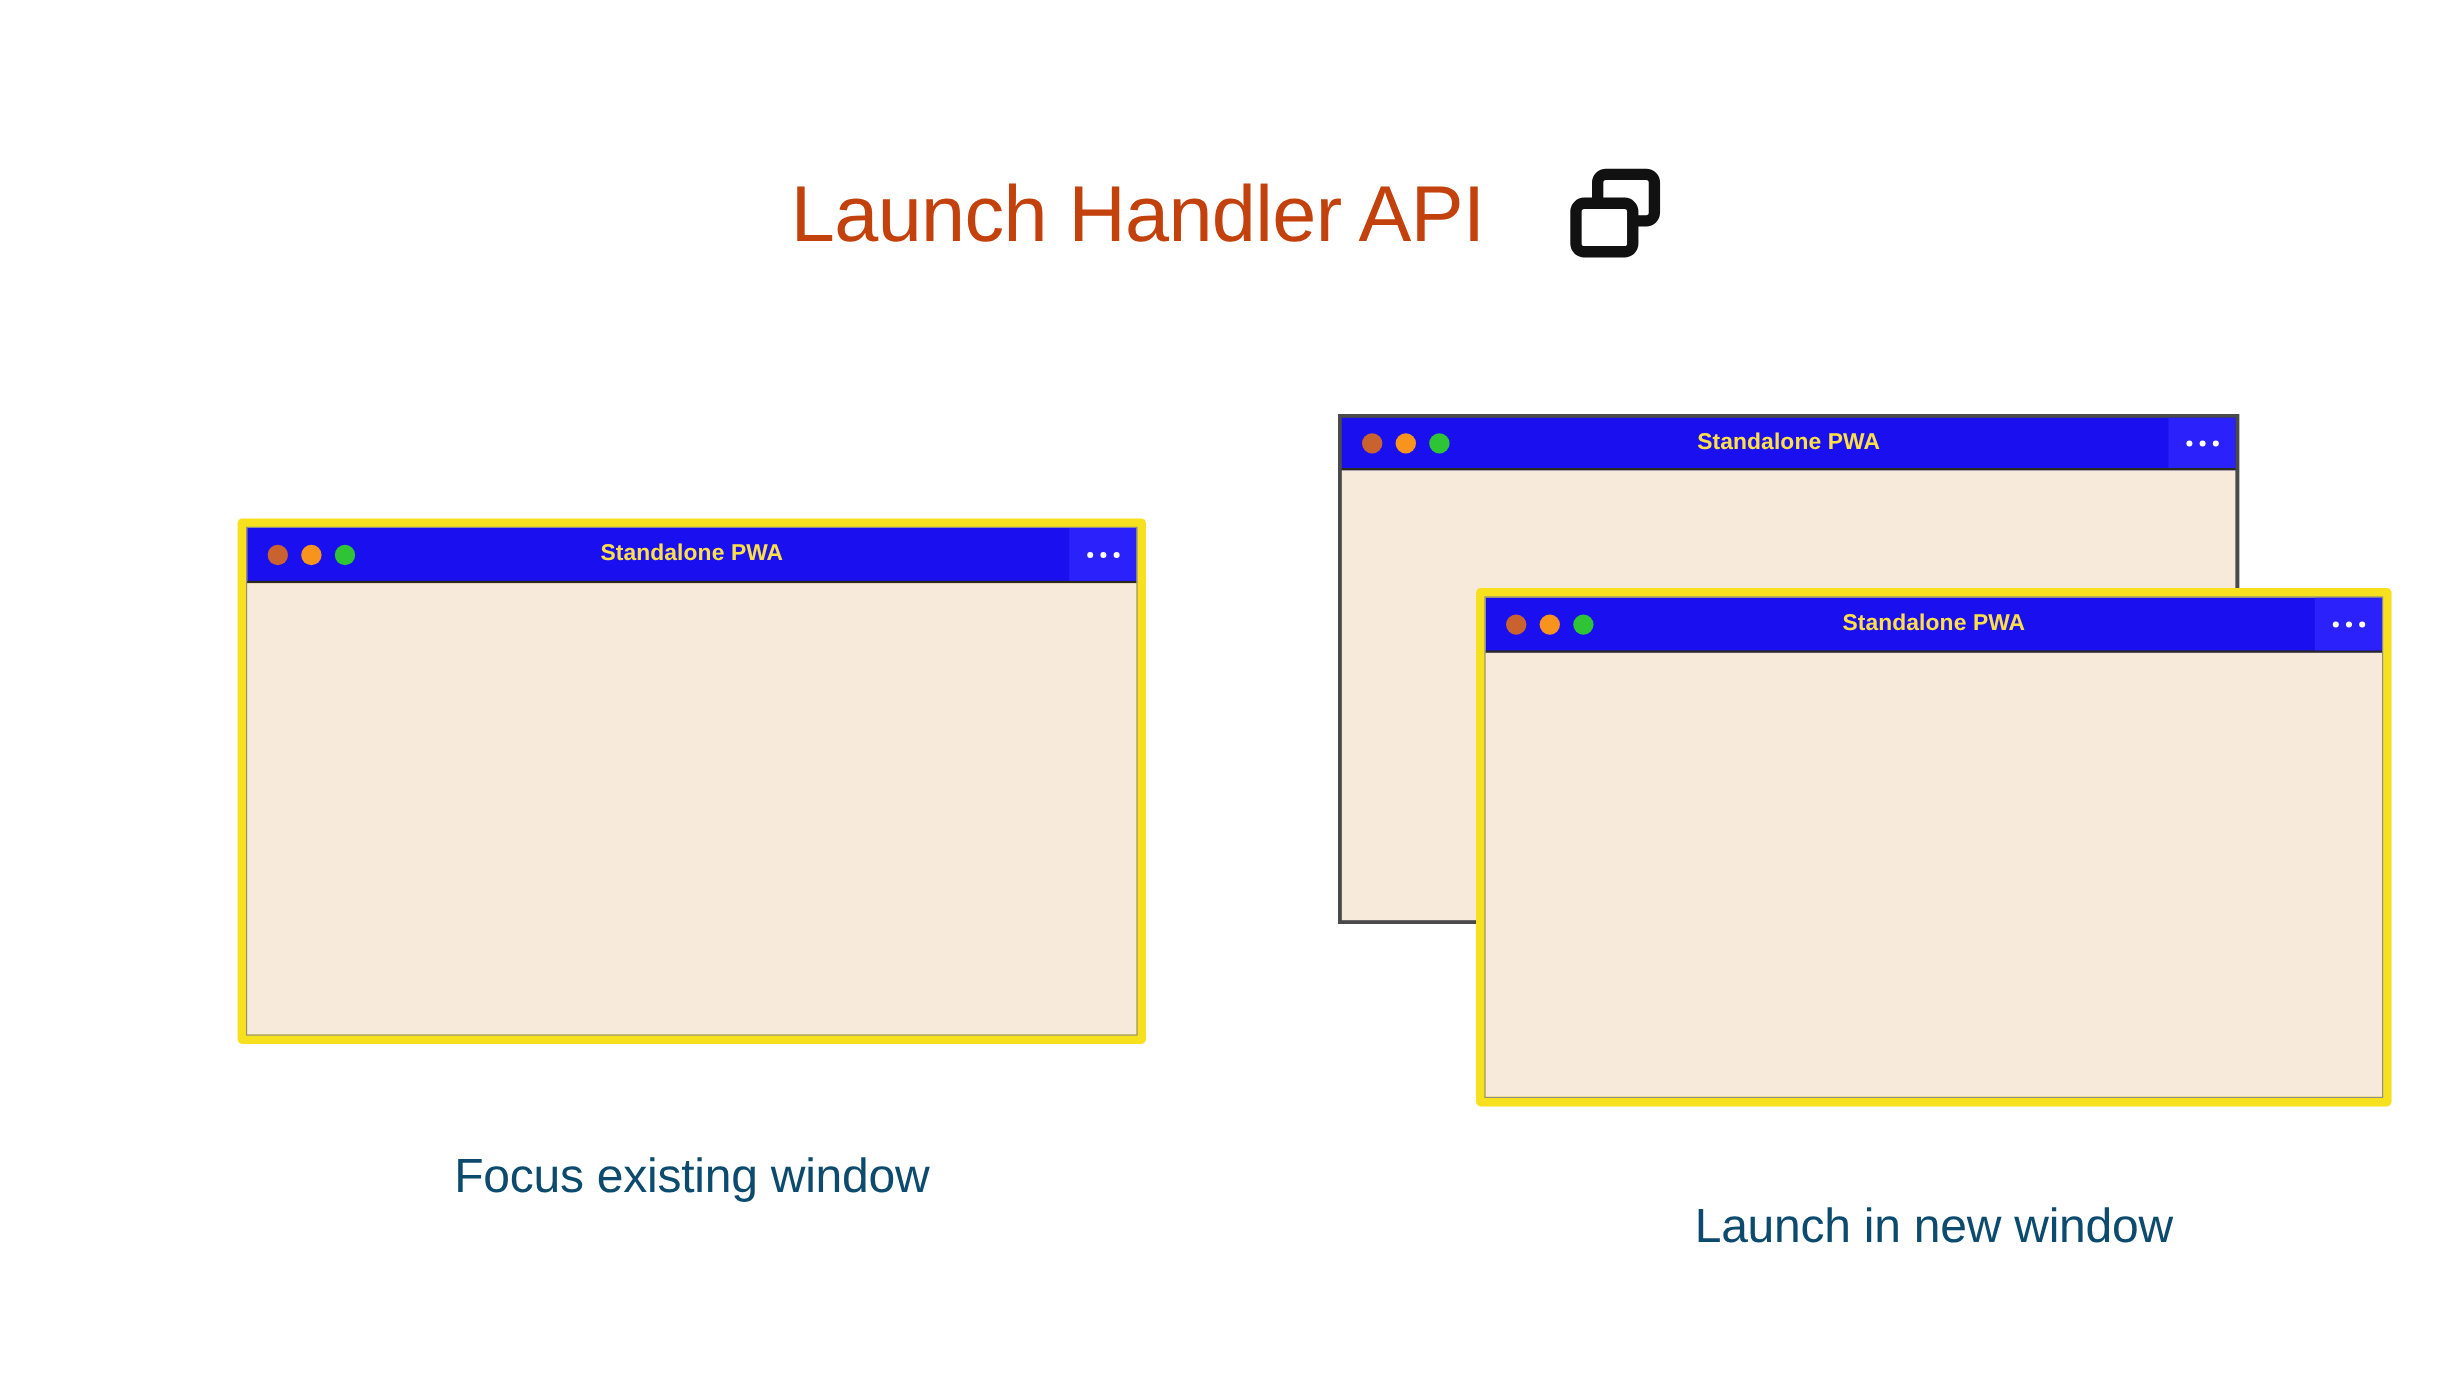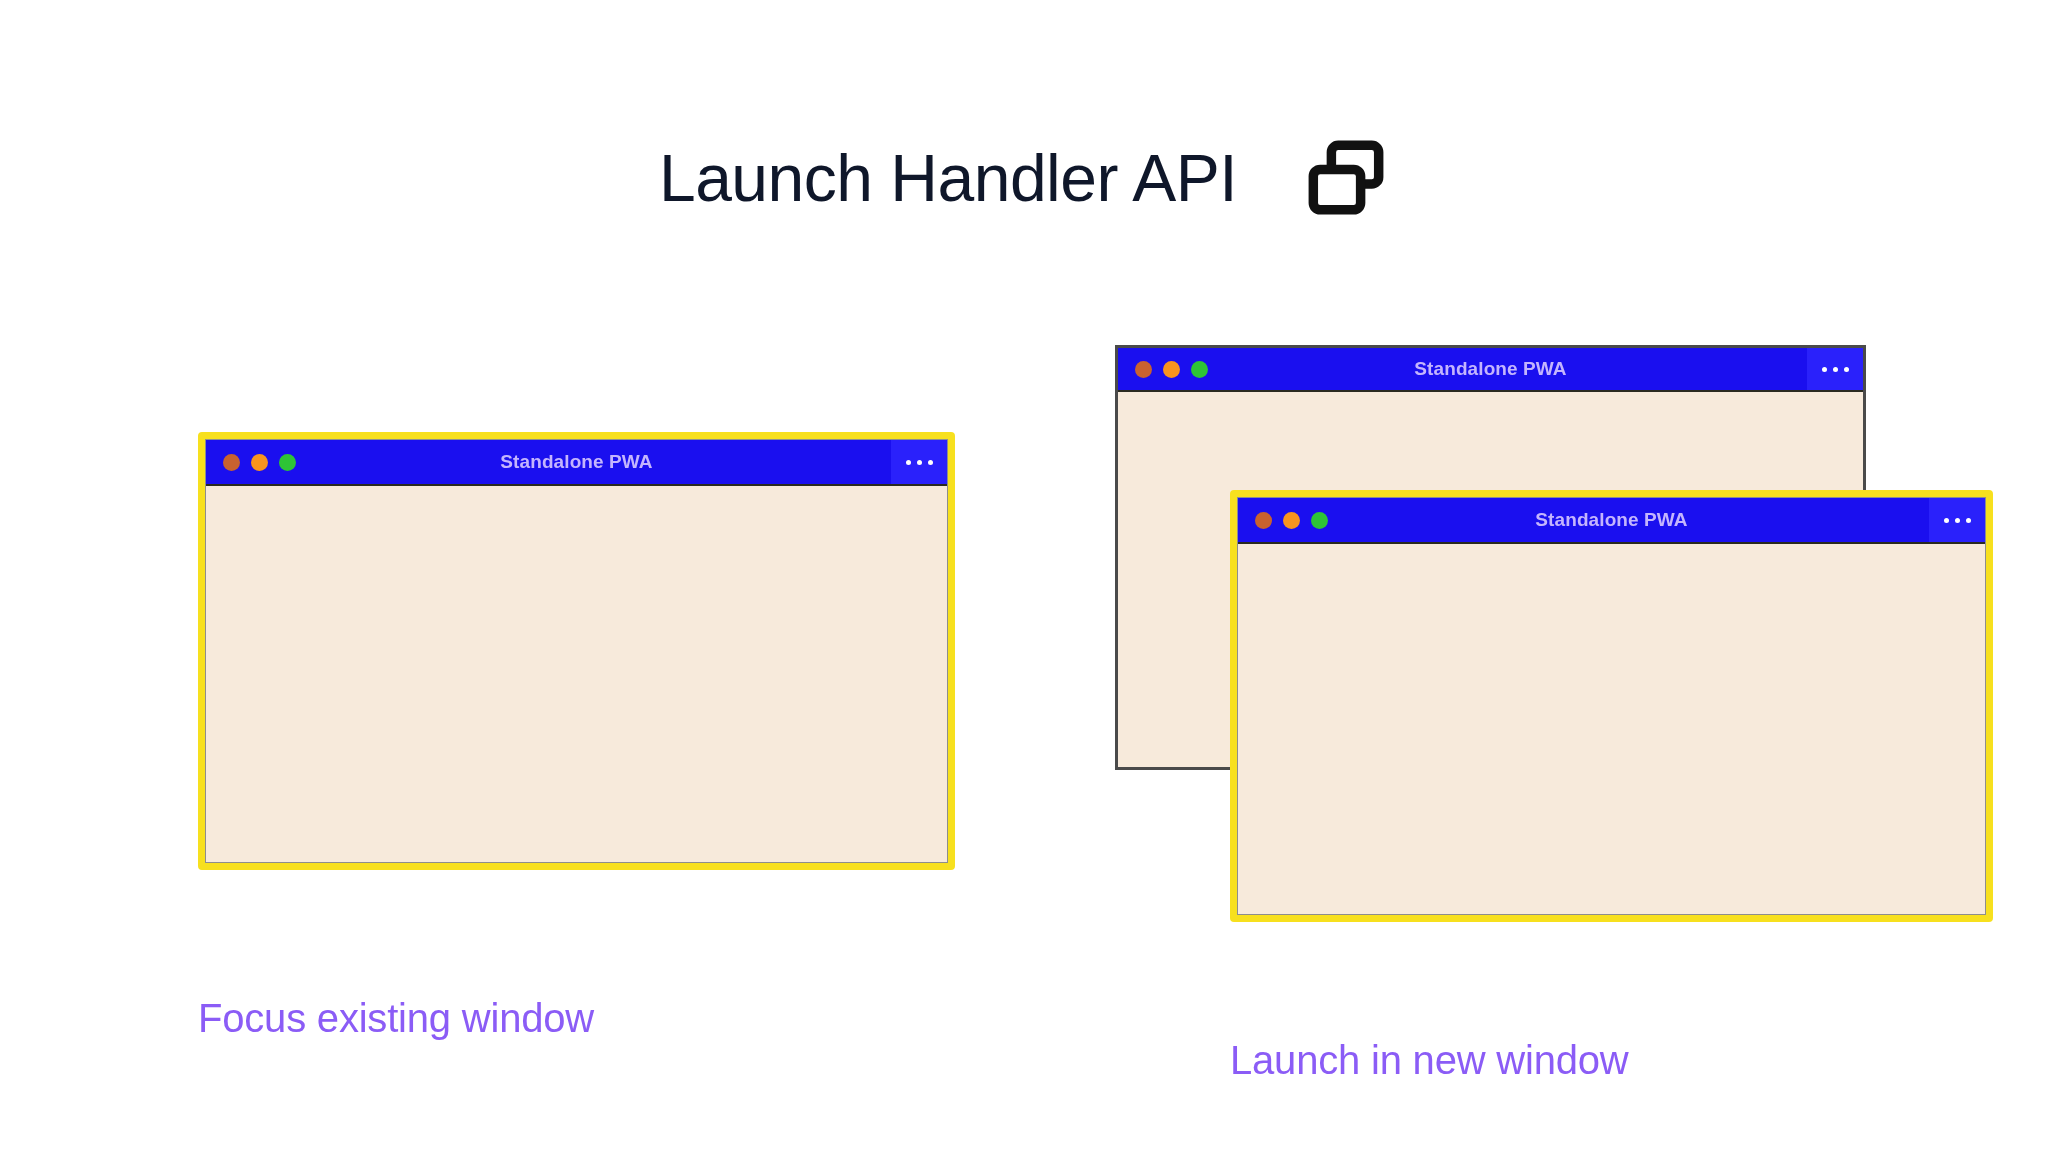--- a/index.html
+++ b/index.html
@@ -25,21 +25,21 @@
     width: 2048px;
     height: 120px;
     display: flex;
     align-items: center;
     justify-content: center;
     gap: 66px;
   }
   .header-title {
     font-size: 66px;
     font-weight: 400;
-    color: #0f172a;
+    color: #c2410c;
     letter-spacing: -0.5px;
     line-height: 1;
     white-space: nowrap;
   }
   .header-icon {
     width: 86px;
     height: 86px;
     display: block;
     flex: 0 0 auto;
   }
@@ -110,21 +110,21 @@
     position: absolute;
     left: 0;
     right: 0;
     top: 0;
     bottom: 0;
     display: flex;
     align-items: center;
     justify-content: center;
     font-size: 19px;
     font-weight: 700;
-    color: #c4b5fd;
+    color: #fde047;
     letter-spacing: 0.1px;
     pointer-events: none;
   }
 
   .menu-btn {
     position: relative;
     margin-left: auto;
     align-self: stretch;
     width: 56px;
     background: #2a21fb;
@@ -151,26 +151,25 @@
   
   #window-left        { left: 198px;  top: 432px; width: 757px; height: 438px; }
   #window-right-back  { left: 1115px; top: 345px; width: 751px; height: 425px; }
   #window-right-front { left: 1230px; top: 490px; width: 763px; height: 432px; }
 
   
   .caption {
     position: absolute;
     font-size: 40px;
     font-weight: 400;
-    color: #8b5cf6;
+    color: #0c4a6e;
     letter-spacing: -0.2px;
-    text-align: left;
+    text-align: center;
     white-space: nowrap;
     line-height: 1;
-    margin-top: 38px;
   }
   #caption-left  { left: 198px;  top: 960px; width: 757px; }
   #caption-right { left: 1230px; top: 1002px; width: 763px; }
 </style>
 </head>
 <body>
 
 <div class="header">
   <div class="header-title">Launch Handler API</div>
   <svg class="header-icon" viewBox="0 0 100 100" xmlns="http://www.w3.org/2000/svg">

